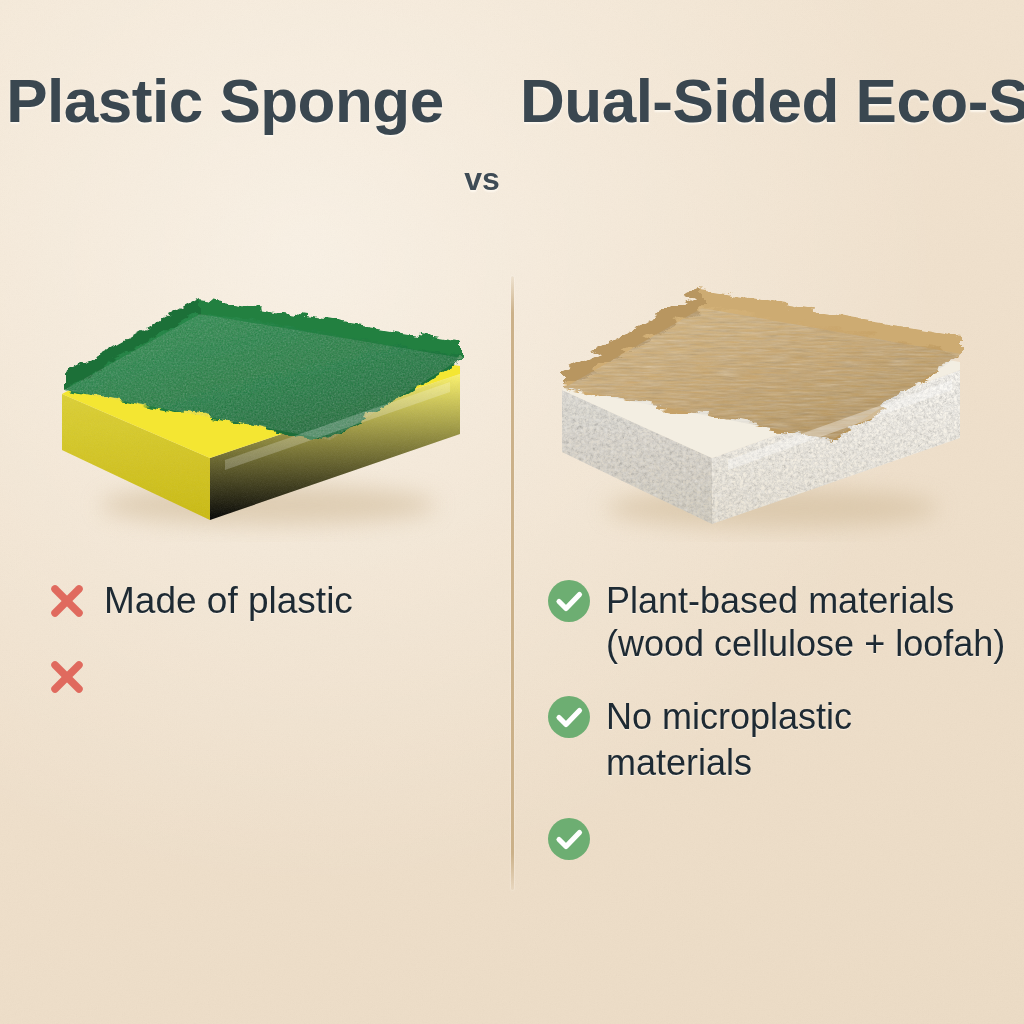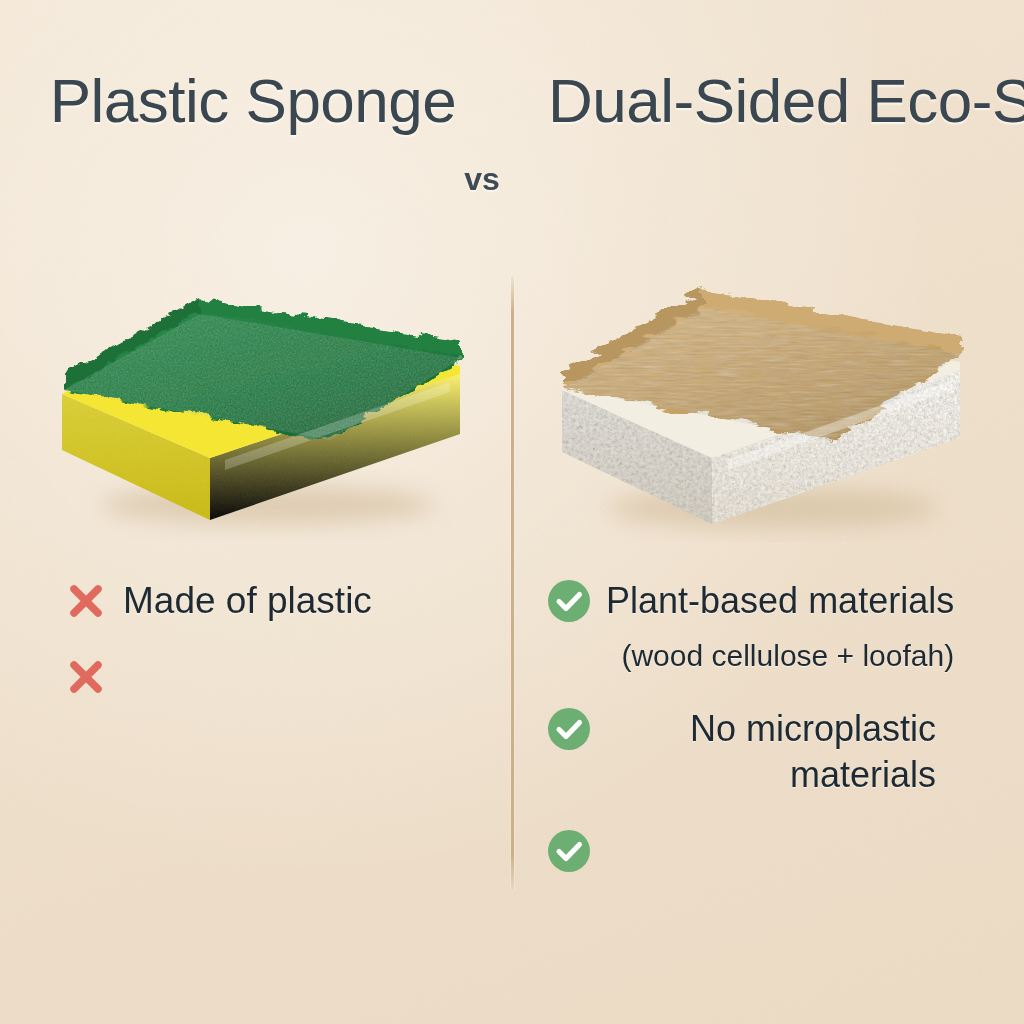--- a/index.html
+++ b/index.html
@@ -36,28 +36,27 @@
   
   .headings {
     position: absolute;
     left: 0;
     top: 62px;
     width: 1024px;
     height: 165px;
   }
   .title {
     position: absolute;
-    font-weight: normal;
+    font-weight: bold;
     font-size: 62px;
     line-height: 78px;
     letter-spacing: -0.5px;
     color: #3a4750;
     text-shadow: 0 2px 2px rgba(255,250,242,0.85);
     white-space: nowrap;
-    padding-left: 28px;
   }
   .title-left {
     left: 0;
     top: 0;
     width: 450px;
     text-align: center;
   }
   .title-right {
     left: 520px;
     top: 0;
@@ -100,21 +99,21 @@
   }
   .product.left  { left: 30px;  width: 460px; height: 280px; }
   .product.right { left: 540px; width: 460px; height: 280px; }
   .product svg { display: block; width: 100%; height: 100%; }
 
   
   .list {
     position: absolute;
     top: 578px;
   }
-  .list.left  { left: 63px;  width: 450px; }
+  .list.left  { left: 44px;  width: 450px; }
   .list.right { left: 546px; width: 470px; }
 
   .bullet {
     display: flex;
     align-items: flex-start;
     margin-bottom: 30px;
   }
   .bullet:last-child { margin-bottom: 0; }
 
   .marker {
@@ -128,25 +127,24 @@
 
   .btext {
     color: #1e2a33;
     font-size: 37px;
     line-height: 46px;
     font-weight: normal;
     text-shadow: 0 1px 1px rgba(255,250,242,0.75);
   }
   .btext .sub {
     display: block;
-    font-size: 30px;
+    font-size: 36px;
     line-height: 40px;
-    margin-top: 12px;
-  }
-  .list.right .btext { font-size: 36px; text-align: right; }
+  }
+  .list.right .btext { font-size: 36px; }
 </style>
 </head>
 <body>
 
 <div id="poster">
 
   <svg id="grain" viewBox="0 0 1024 1024" preserveAspectRatio="none" aria-hidden="true">
     <defs>
       <filter id="grainFilter">
         <feTurbulence type="fractalNoise" baseFrequency="0.85" numOctaves="3" seed="7"></feTurbulence>

